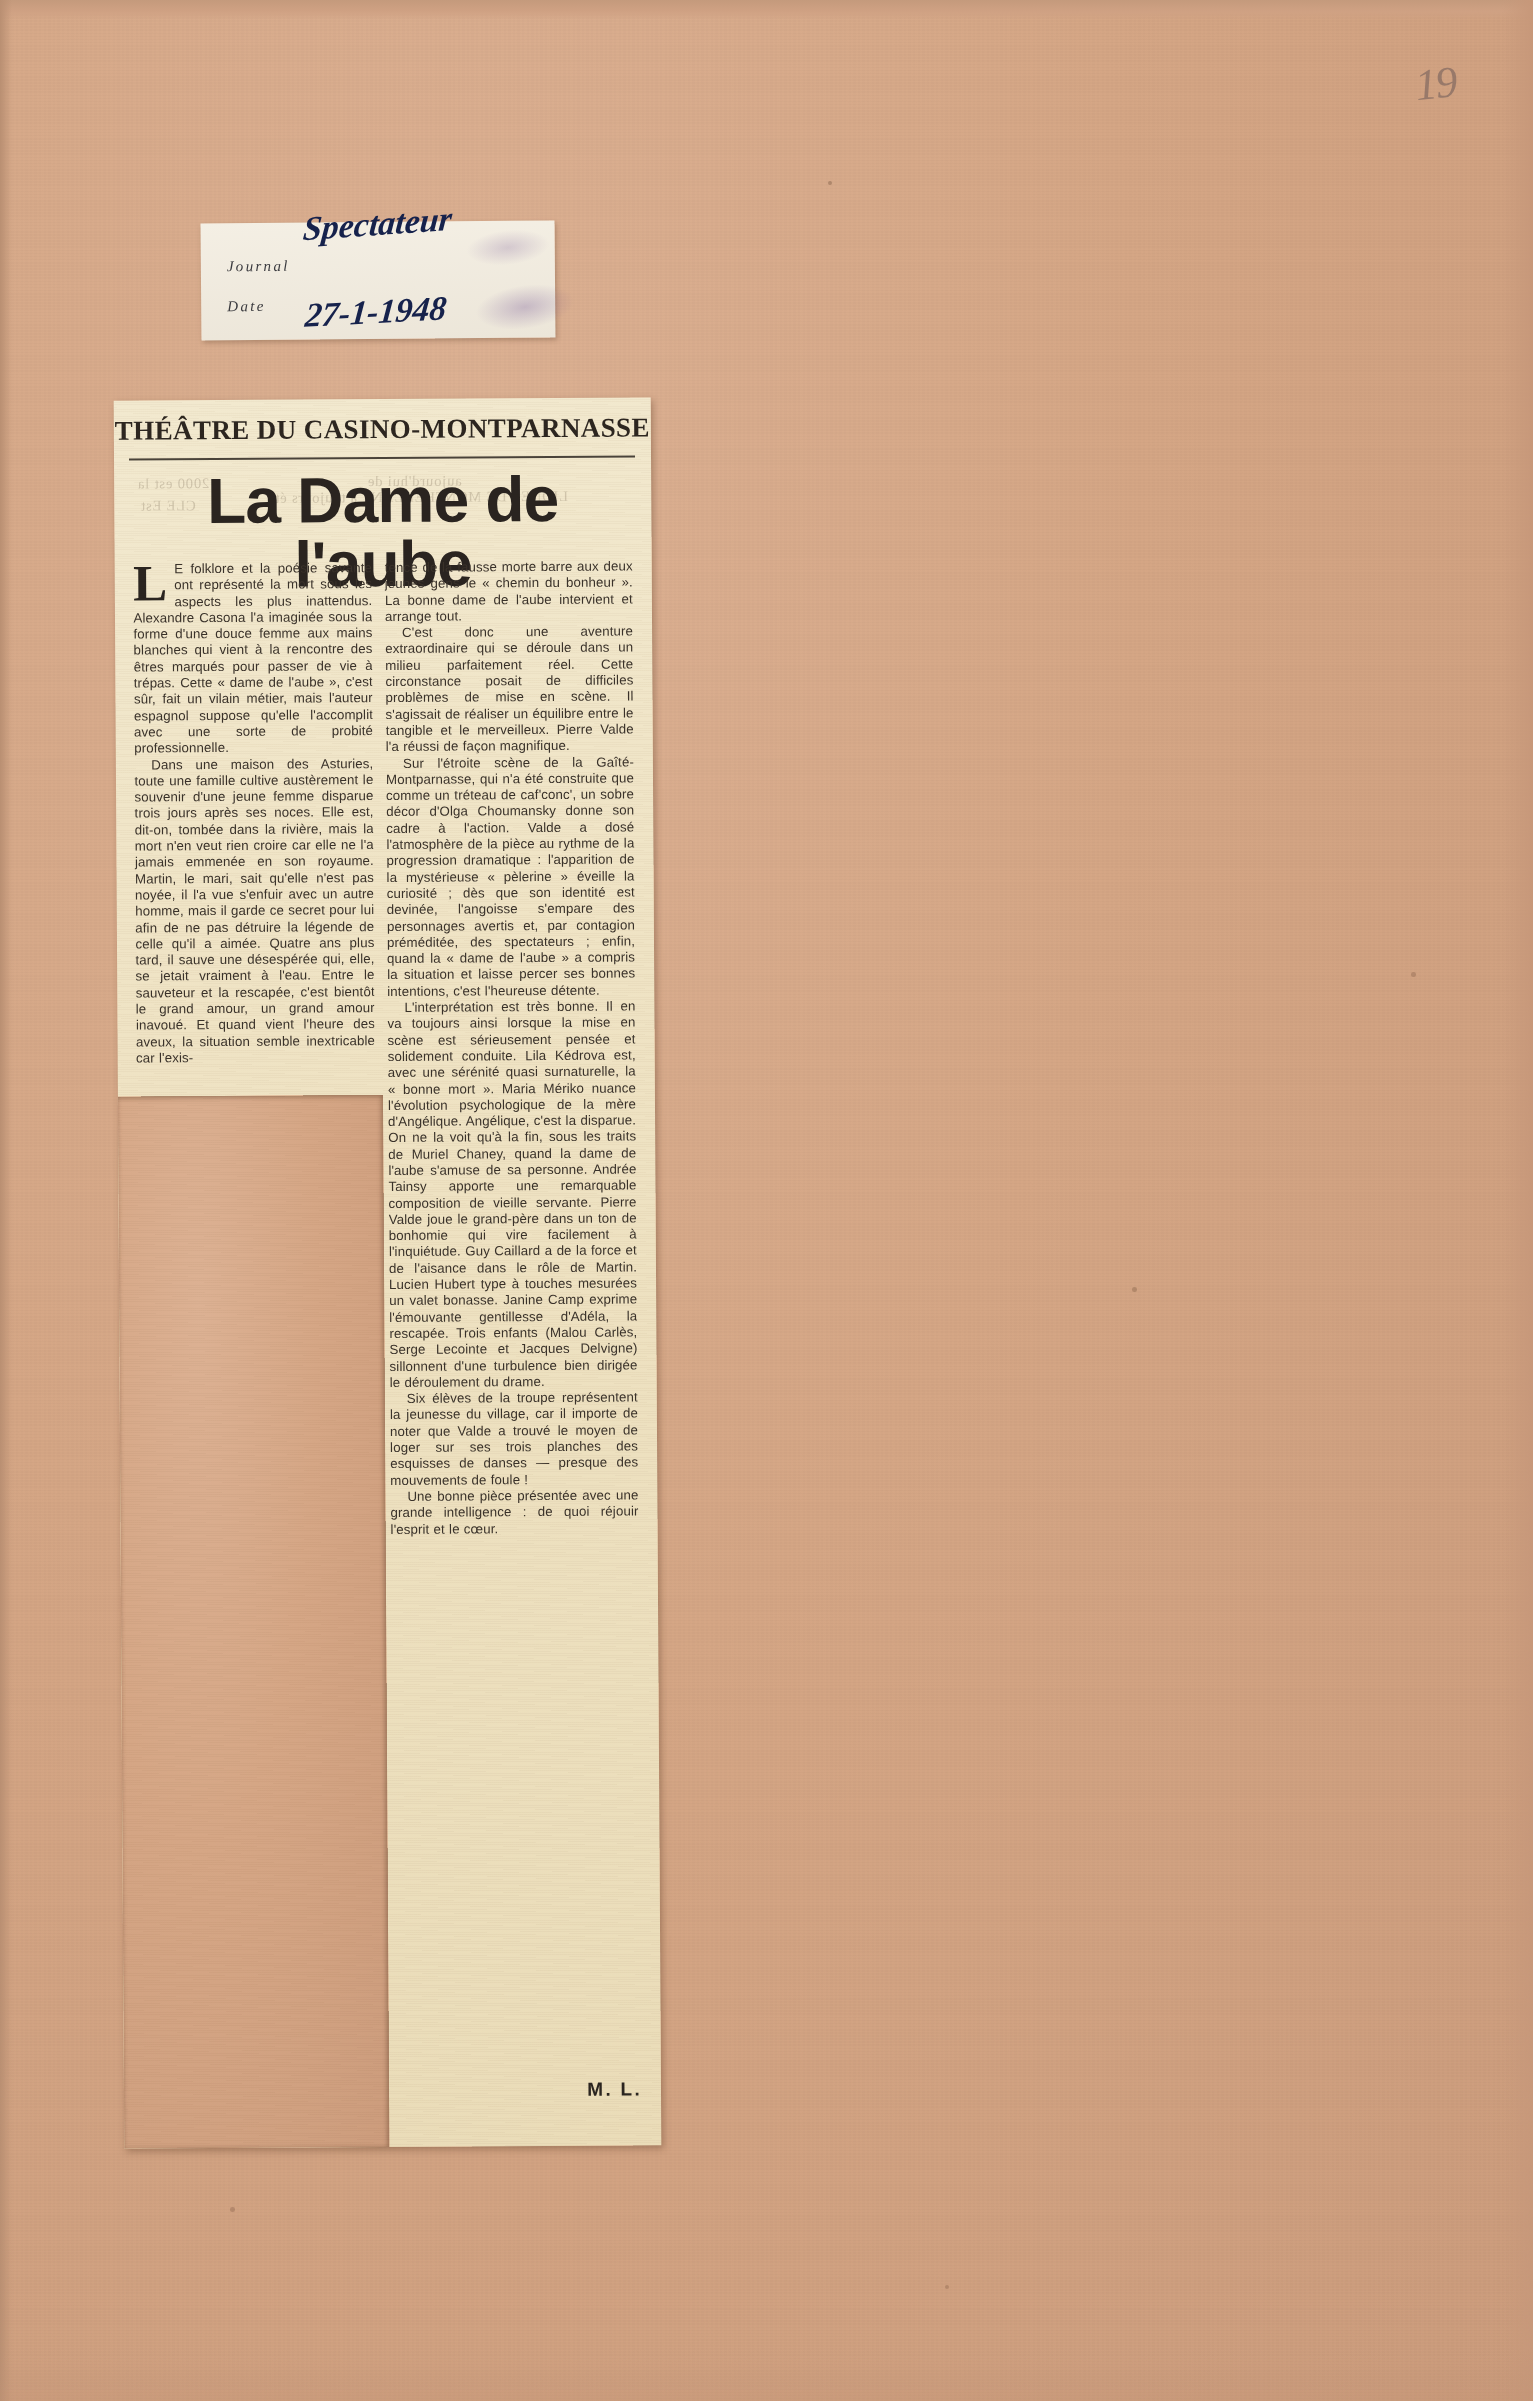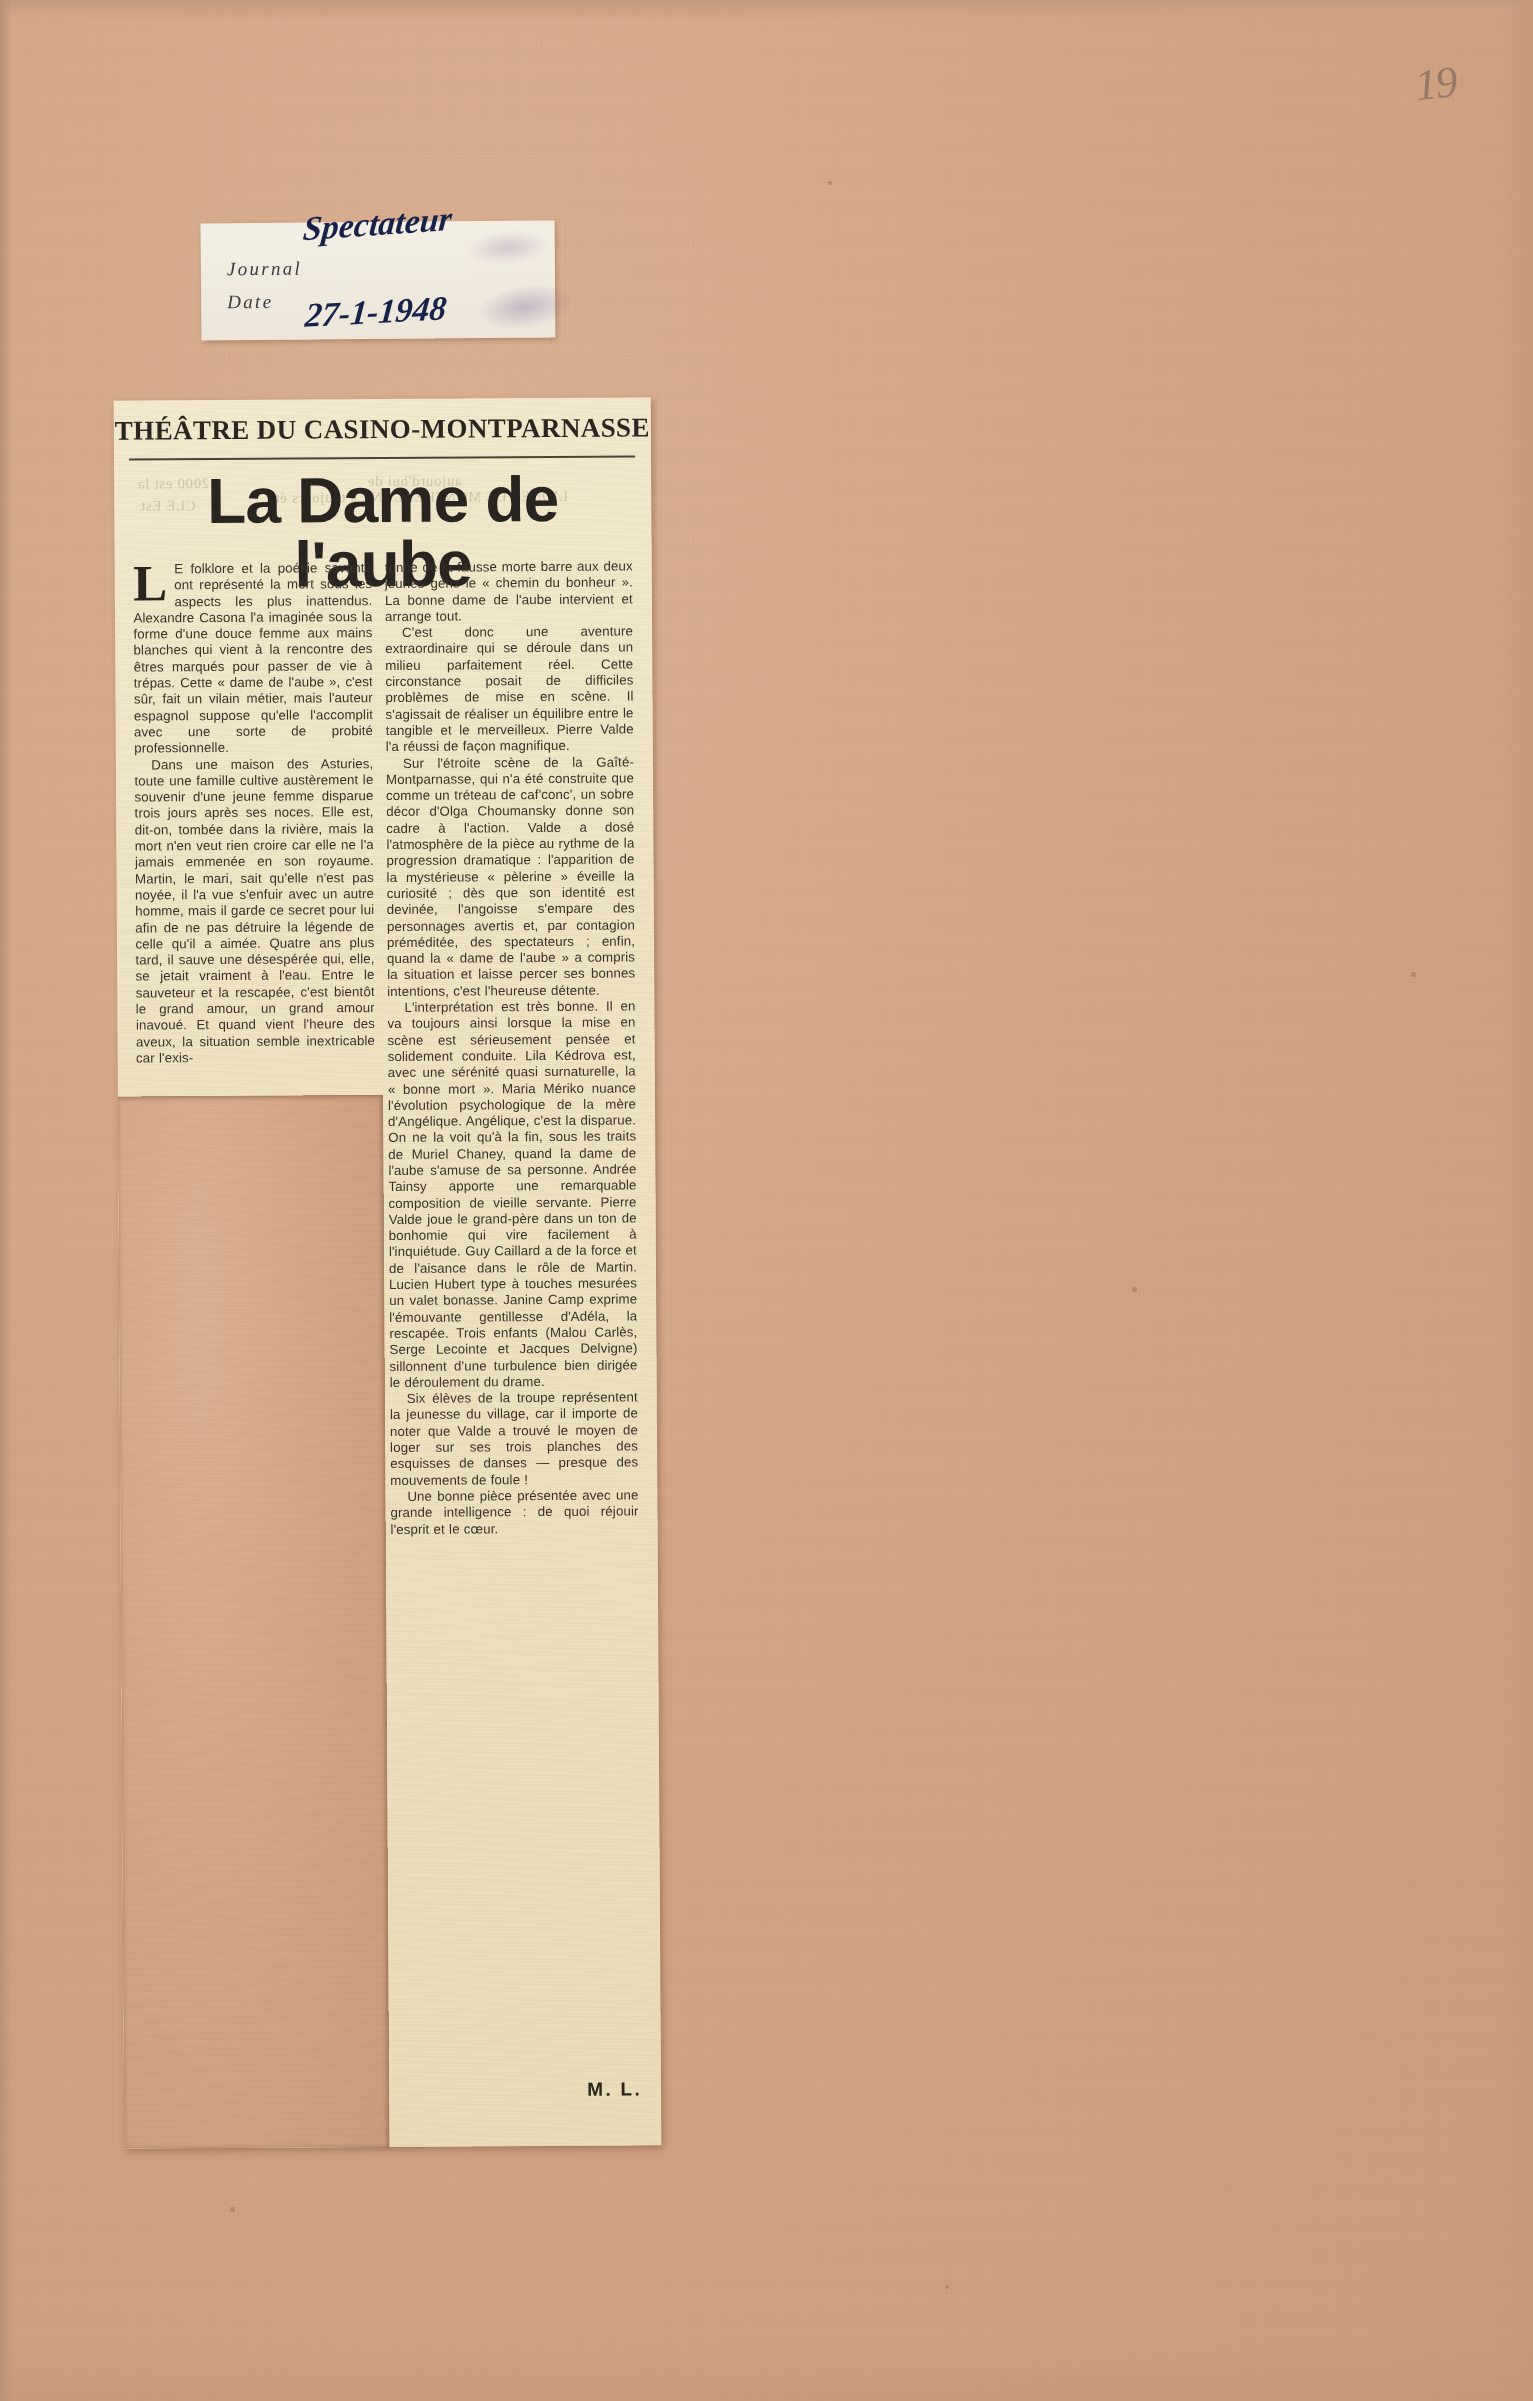--- a/index.html
+++ b/index.html
@@ -59,28 +59,28 @@
     position:absolute;left:201px;top:222px;
     width:354px;height:117px;
     background:linear-gradient(178deg,#f4efe4 0%, #ece6d9 100%);
     box-shadow:1.5px 2.3px 5.4px rgba(90,60,40,.33);
     transform:rotate(-0.5deg);
   }
   #slip .fieldrow{
     position:absolute;left:26px;
     font-family:"Liberation Serif",serif;
     font-style:italic;
-    font-size:19px;
+    font-size:15px;
     color:#3b3b3f;
     letter-spacing:2.3px;
     white-space:nowrap;
     text-align:right;
   }
   #slip .fieldrow.r1{top:35px;}
-  #slip .fieldrow.r2{top:68px;}
+  #slip .fieldrow.r2{top:75px;}
   .handval{
     font-family:"Liberation Serif",serif;
     font-style:italic;
     color:#16224c;
     letter-spacing:0px;
   }
   #journal-value{
     position:absolute;left:303px;top:205px;
     font-size:34px;
     transform:rotate(-4deg) skewX(-9deg);

